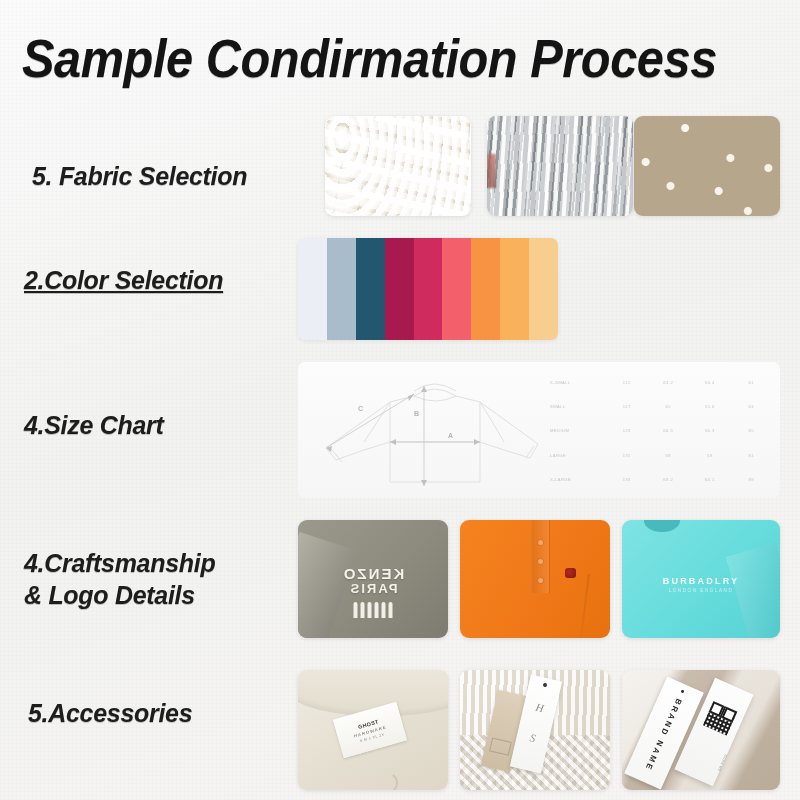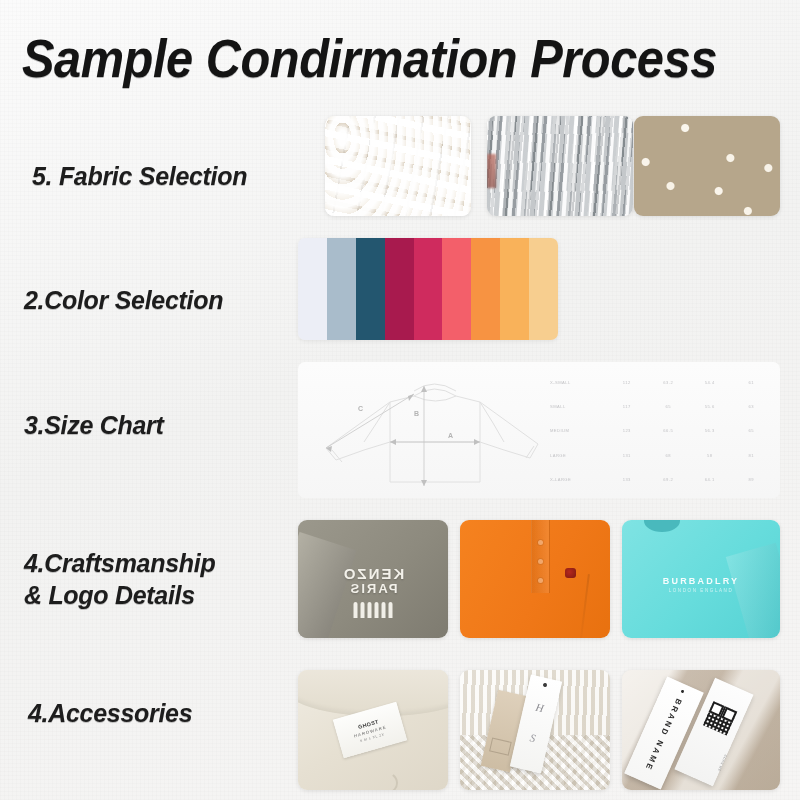--- a/index.html
+++ b/index.html
@@ -39,21 +39,21 @@
     position:absolute;
     font-size:25px;
     font-weight:900; font-style:italic;
     color:#1d1d1d;
     letter-spacing:-0.3px;
     line-height:1.28;
     text-shadow:0 1px 0 rgba(0,0,0,0.22);
     white-space:pre-line;
   }
   .lbl1 { left:32px; top:160px; }
-  .lbl2 { left:24px; top:284px; }
+  .lbl2 { left:24px; top:264px;text-decoration:underline; }
   .lbl3 { left:24px; top:409px; }
   .lbl4 { left:24px; top:535px;margin-top:12px; }
   .lbl5 { left:28px; top:697px; }
 
   
   .card {
     position:absolute;
     border-radius:9px;
     overflow:hidden;
     box-shadow:0 1px 4px rgba(0,0,0,0.10);
@@ -361,24 +361,24 @@
 </style>
 </head>
 <body>
 
 <div id="page"></div>
 
 <div class="title">Sample Condirmation Process</div>
 
 <div class="step-label lbl1">5. Fabric Selection</div>
 <div class="step-label lbl2">2.Color Selection</div>
-<div class="step-label lbl3">3.Size Chart</div>
+<div class="step-label lbl3">4.Size Chart</div>
 <div class="step-label lbl4">4.Craftsmanship
 &amp; Logo Details</div>
-<div class="step-label lbl5">4.Accessories</div>
+<div class="step-label lbl5">5.Accessories</div>
 
 <div class="card fab fab1 knit"></div>
 <div class="card fab fab2 wavy"></div>
 <div class="card fab fab3 boucle"></div>
 
 <div class="palette">
   <div class="sw" style="background:#eceef6"></div>
   <div class="sw" style="background:#a9bccb"></div>
   <div class="sw" style="background:#23566f"></div>
   <div class="sw" style="background:#a81a4e"></div>

